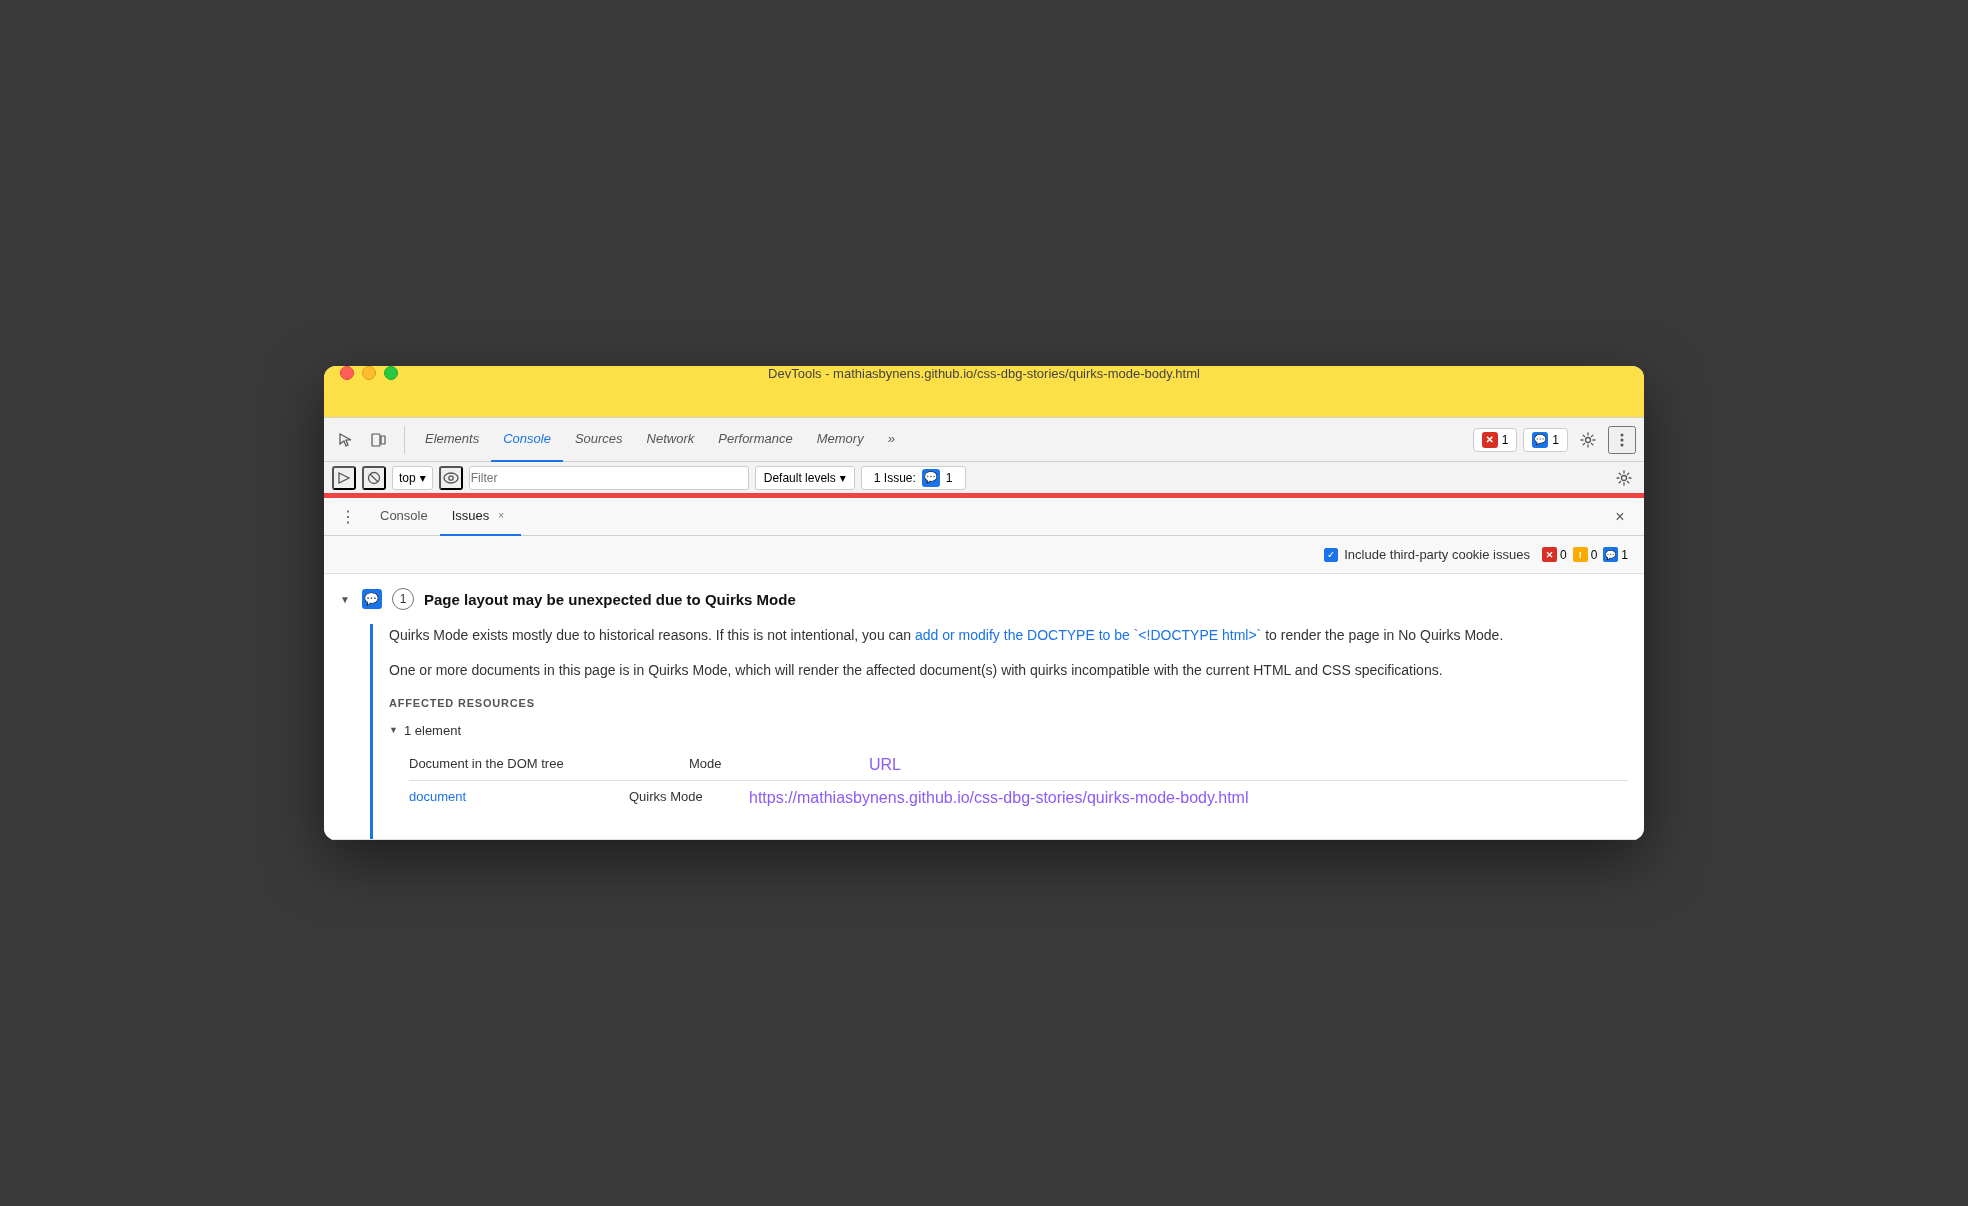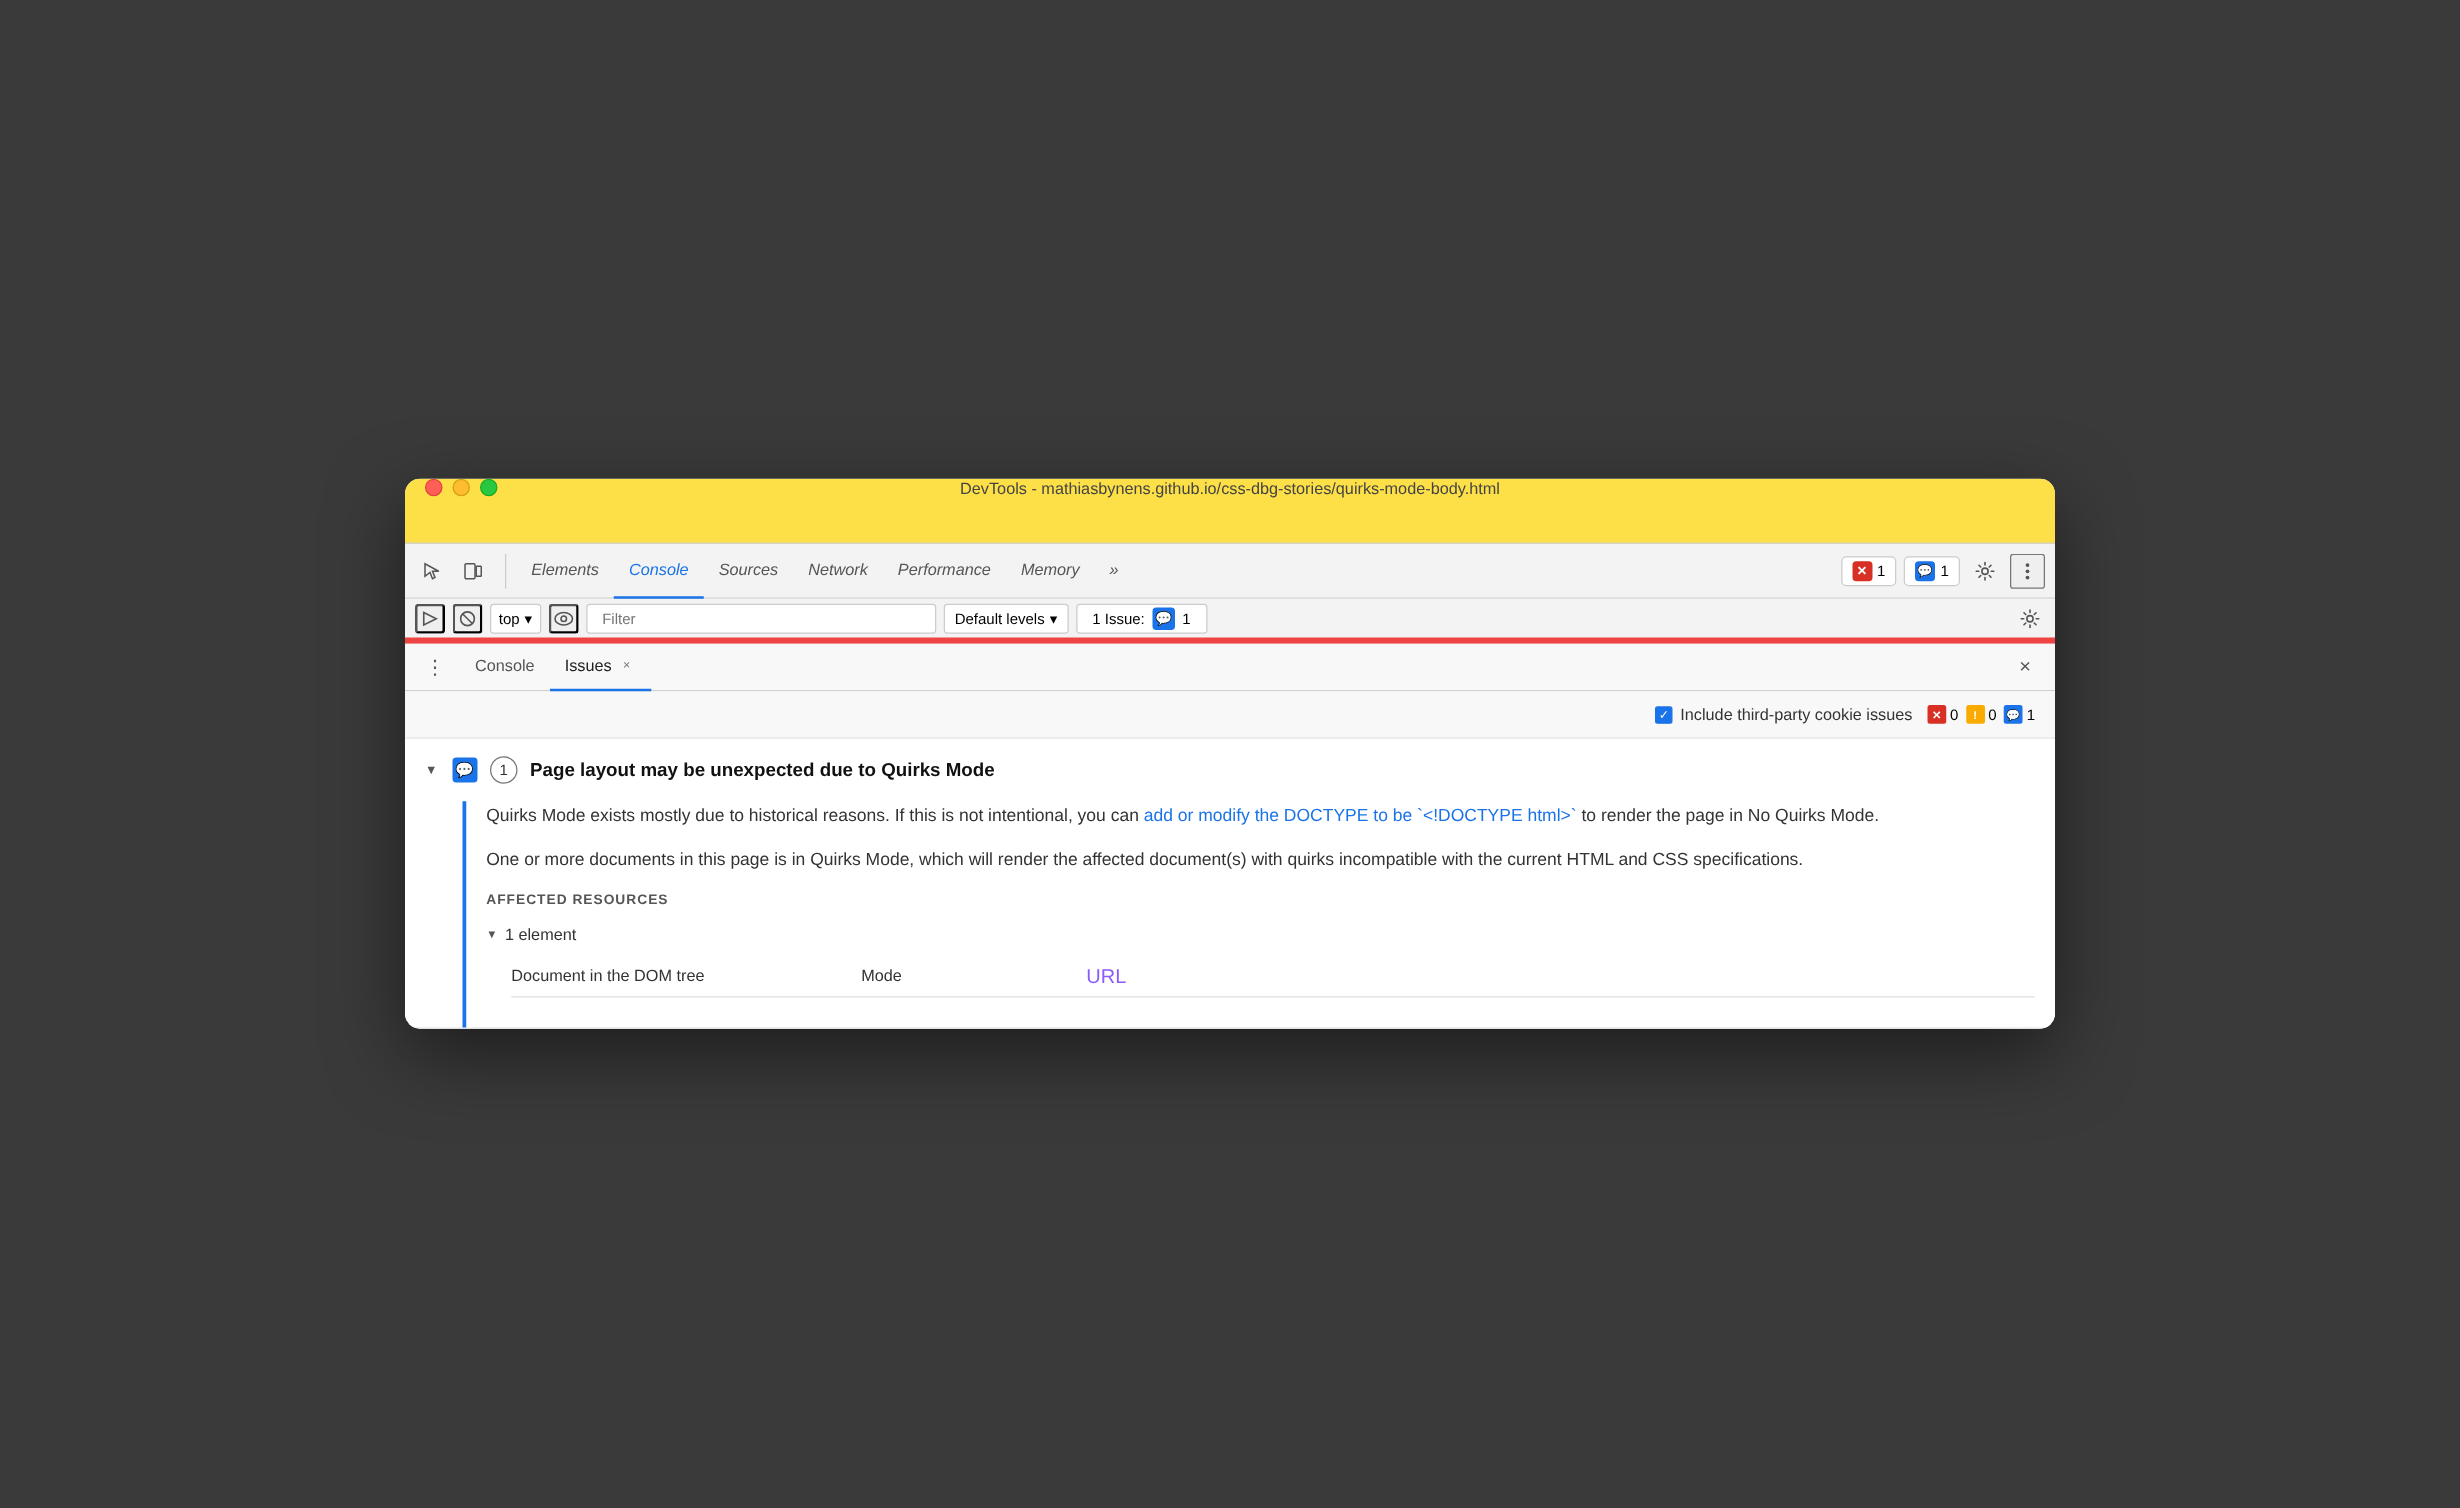--- a/index.html
+++ b/index.html
@@ -185,21 +185,21 @@
       background: white;
       font-size: 12px;
       cursor: pointer;
       height: 24px;
     }
     .filter-input {
       flex: 1;
       height: 24px;
       border: 1px solid #ccc;
       border-radius: 3px;
-      padding: 0 12px;
+      padding: 0 1px;
       font-size: 12px;
       background: white;
       outline: none;
       max-width: 280px;
     }
     .default-levels-btn {
       display: flex;
       align-items: center;
       gap: 4px;
       padding: 2px 8px;
@@ -645,18 +645,29 @@
             <span class="tree-arrow">▼</span>
             <span>1 element</span>
           </div>
 
           <div class="resource-table">
             <div class="resource-table-header">
               <span class="resource-col-1">Document in the DOM tree</span>
               <span class="resource-col-2">Mode</span>
               <span class="resource-col-3">URL</span>
             </div>
+            <div class="resource-table-row">
+              <span class="resource-col-1">
+                <a class="resource-link">document</a>
+              </span>
+              <span class="resource-col-2">
+                <span>Quirks Mode</span>
+              </span>
+              <span class="resource-col-3">
+                <span>https://mathiasbynens.github.io/css-dbg-stories/quirks-mode-body.html</span>
+              </span>
+            </div>
           </div>
         </div>
       </div>
     </div>
   </div>
 </div>
 
 </body></html>

